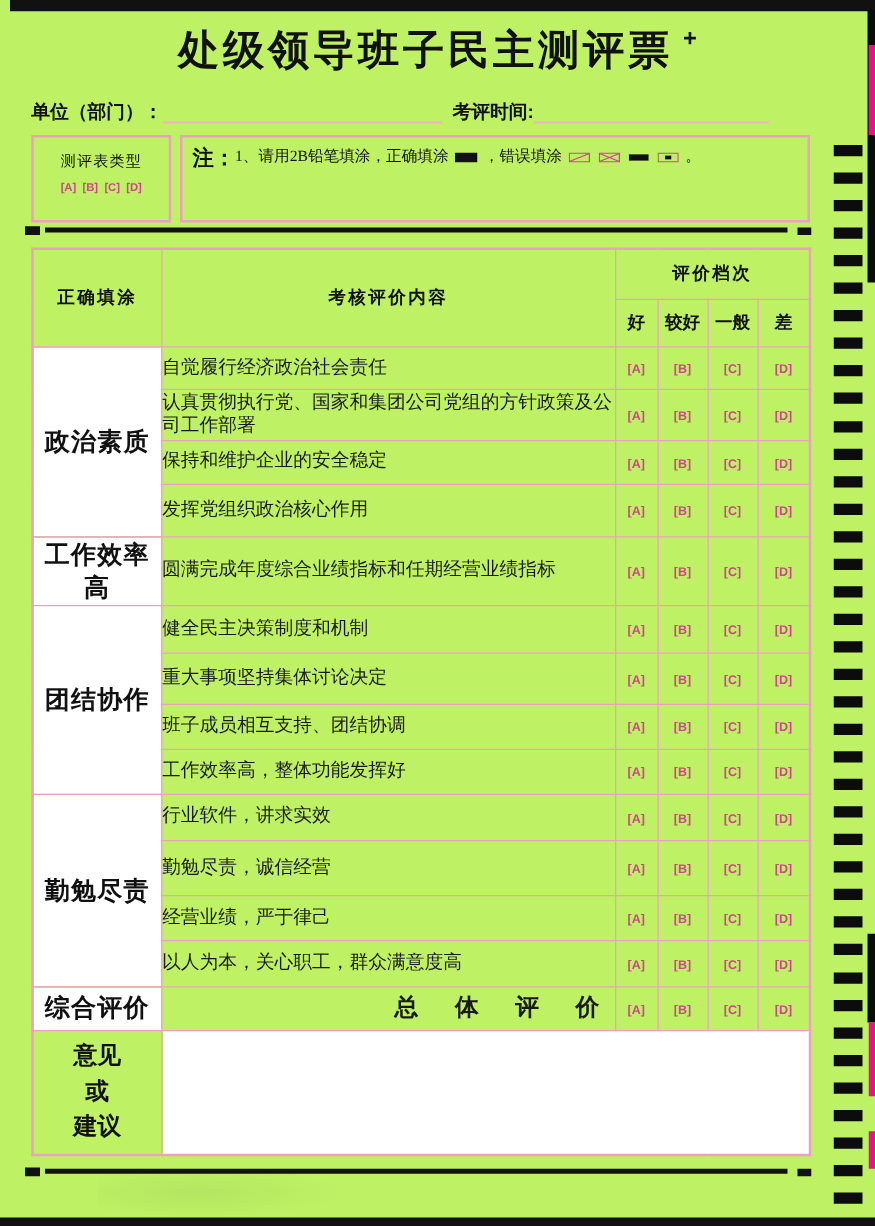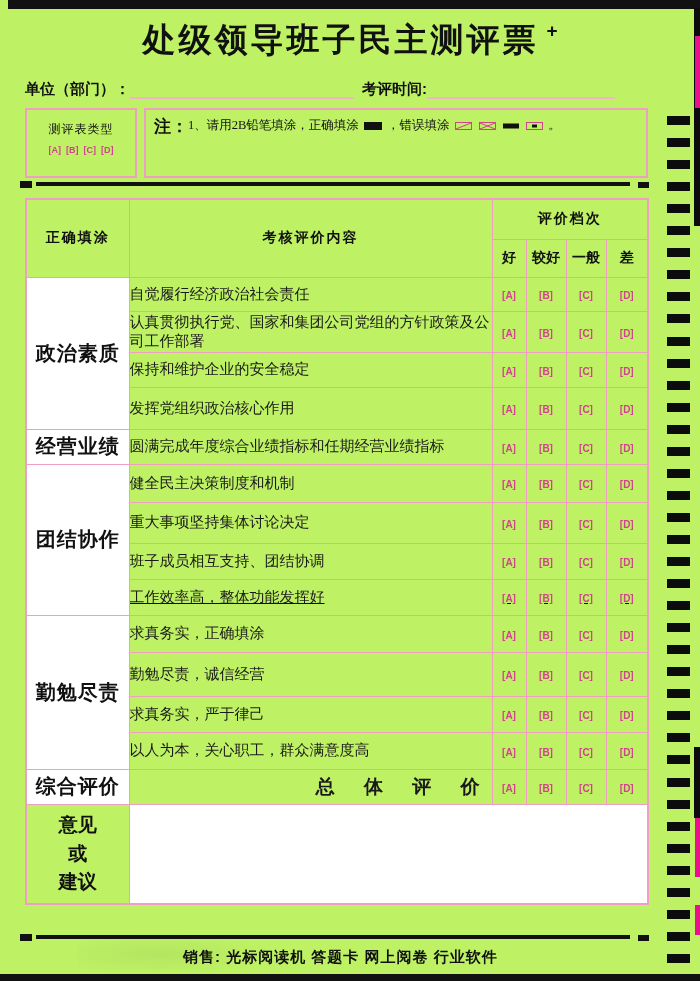--- a/index.html
+++ b/index.html
@@ -191,21 +191,21 @@
           <td class="bubble-cell"><span class="bubble">[D]</span></td>
         </tr>
         <tr style="height: 42px;">
           <td class="content-cell">发挥党组织政治核心作用</td>
           <td class="bubble-cell"><span class="bubble">[A]</span></td>
           <td class="bubble-cell"><span class="bubble">[B]</span></td>
           <td class="bubble-cell"><span class="bubble">[C]</span></td>
           <td class="bubble-cell"><span class="bubble">[D]</span></td>
         </tr>
         <tr style="height: 35px;">
-          <td class="group-cell" rowspan="1">经营业绩</td>
+          <td class="group-cell" rowspan="1">工作效率高</td>
           <td class="content-cell">圆满完成年度综合业绩指标和任期经营业绩指标</td>
           <td class="bubble-cell"><span class="bubble">[A]</span></td>
           <td class="bubble-cell"><span class="bubble">[B]</span></td>
           <td class="bubble-cell"><span class="bubble">[C]</span></td>
           <td class="bubble-cell"><span class="bubble">[D]</span></td>
         </tr>
         <tr style="height: 38px;">
           <td class="group-cell" rowspan="4">团结协作</td>
           <td class="content-cell">健全民主决策制度和机制</td>
           <td class="bubble-cell"><span class="bubble">[A]</span></td>
@@ -220,44 +220,44 @@
           <td class="bubble-cell"><span class="bubble">[C]</span></td>
           <td class="bubble-cell"><span class="bubble">[D]</span></td>
         </tr>
         <tr style="height: 36px;">
           <td class="content-cell">班子成员相互支持、团结协调</td>
           <td class="bubble-cell"><span class="bubble">[A]</span></td>
           <td class="bubble-cell"><span class="bubble">[B]</span></td>
           <td class="bubble-cell"><span class="bubble">[C]</span></td>
           <td class="bubble-cell"><span class="bubble">[D]</span></td>
         </tr>
-        <tr style="height: 36px; text-decoration: underline;">
+        <tr style="height: 36px;">
           <td class="content-cell">工作效率高，整体功能发挥好</td>
           <td class="bubble-cell"><span class="bubble">[A]</span></td>
           <td class="bubble-cell"><span class="bubble">[B]</span></td>
           <td class="bubble-cell"><span class="bubble">[C]</span></td>
           <td class="bubble-cell"><span class="bubble">[D]</span></td>
         </tr>
         <tr style="height: 37px;">
           <td class="group-cell" rowspan="4">勤勉尽责</td>
-          <td class="content-cell">求真务实，正确填涂</td>
+          <td class="content-cell">行业软件，讲求实效</td>
           <td class="bubble-cell"><span class="bubble">[A]</span></td>
           <td class="bubble-cell"><span class="bubble">[B]</span></td>
           <td class="bubble-cell"><span class="bubble">[C]</span></td>
           <td class="bubble-cell"><span class="bubble">[D]</span></td>
         </tr>
         <tr style="height: 44px;">
           <td class="content-cell">勤勉尽责，诚信经营</td>
           <td class="bubble-cell"><span class="bubble">[A]</span></td>
           <td class="bubble-cell"><span class="bubble">[B]</span></td>
           <td class="bubble-cell"><span class="bubble">[C]</span></td>
           <td class="bubble-cell"><span class="bubble">[D]</span></td>
         </tr>
         <tr style="height: 36px;">
-          <td class="content-cell">求真务实，严于律己</td>
+          <td class="content-cell">经营业绩，严于律己</td>
           <td class="bubble-cell"><span class="bubble">[A]</span></td>
           <td class="bubble-cell"><span class="bubble">[B]</span></td>
           <td class="bubble-cell"><span class="bubble">[C]</span></td>
           <td class="bubble-cell"><span class="bubble">[D]</span></td>
         </tr>
         <tr style="height: 37px;">
           <td class="content-cell">以人为本，关心职工，群众满意度高</td>
           <td class="bubble-cell"><span class="bubble">[A]</span></td>
           <td class="bubble-cell"><span class="bubble">[B]</span></td>
           <td class="bubble-cell"><span class="bubble">[C]</span></td>
@@ -282,21 +282,20 @@
       </tbody>
   </table>
 
   <div class="sep" style="top:933px;">
     <span class="sq-l"></span>
     <span class="rule"></span>
     <span class="sq-r"></span>
   </div>
 
   <div class="smudge"></div>
-  <div class="footer-text">销售: 光标阅读机 答题卡 网上阅卷 行业软件</div>
   <div class="bottom-bar"></div>
 
   <div class="edge black" style="left:694px;top:8px;width:6px;height:218px;"></div>
   <div class="edge magenta" style="left:695px;top:36px;width:5px;height:72px;"></div>
   <div class="edge black" style="left:694px;top:747px;width:6px;height:71px;"></div>
   <div class="edge magenta" style="left:695px;top:818px;width:5px;height:59px;"></div>
   <div class="edge magenta" style="left:695px;top:905px;width:5px;height:30px;"></div>
   <div id="tmarks">
       <div class="tmark" style="top: 116px;"></div>
       <div class="tmark" style="top: 138.05px;"></div>

